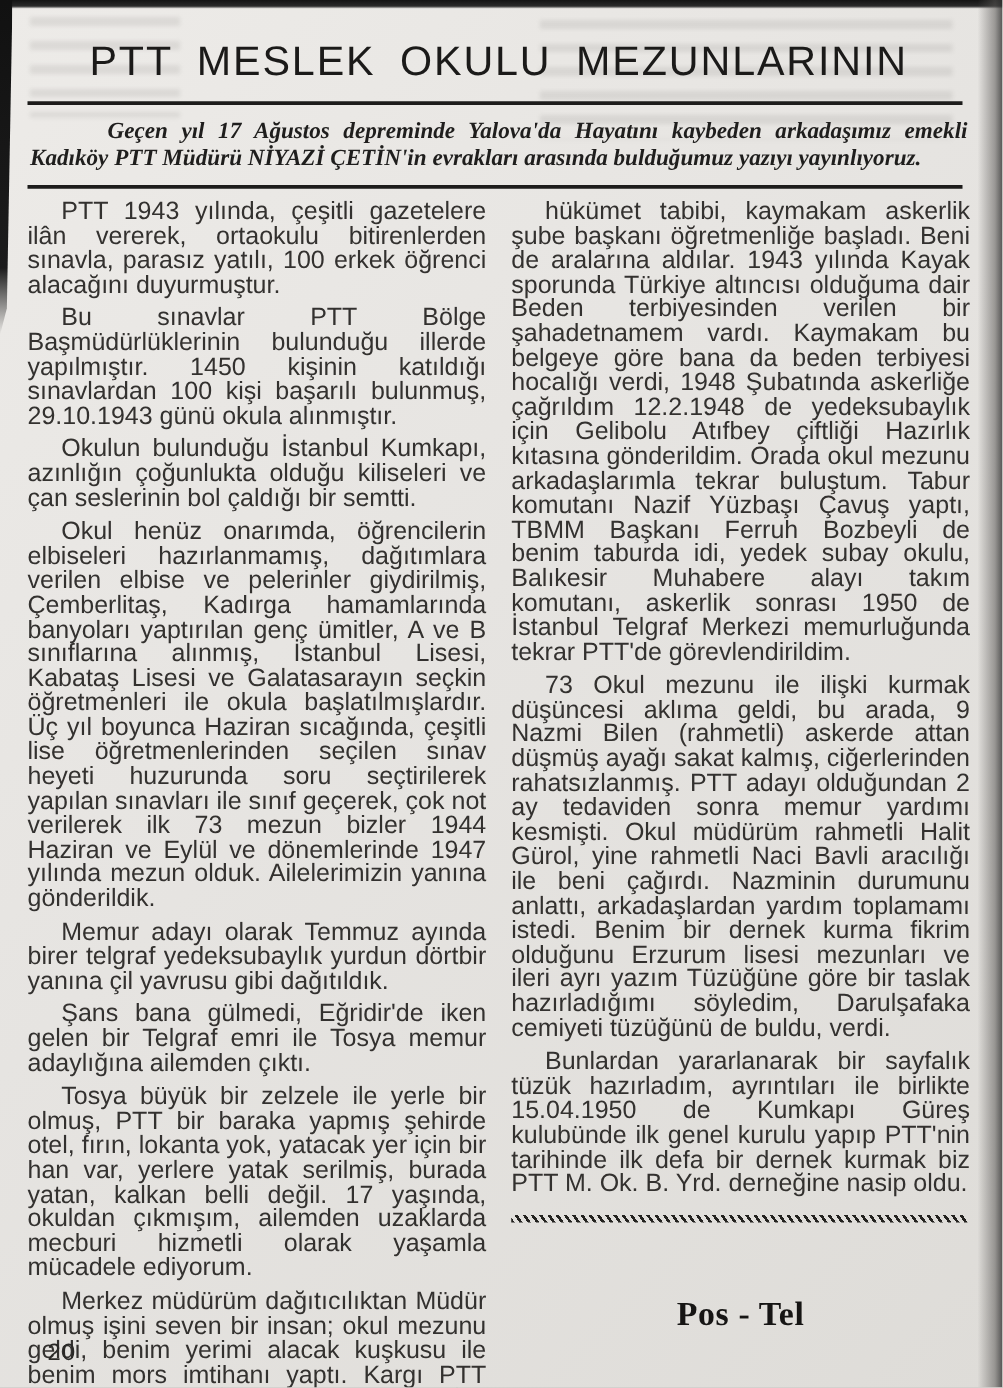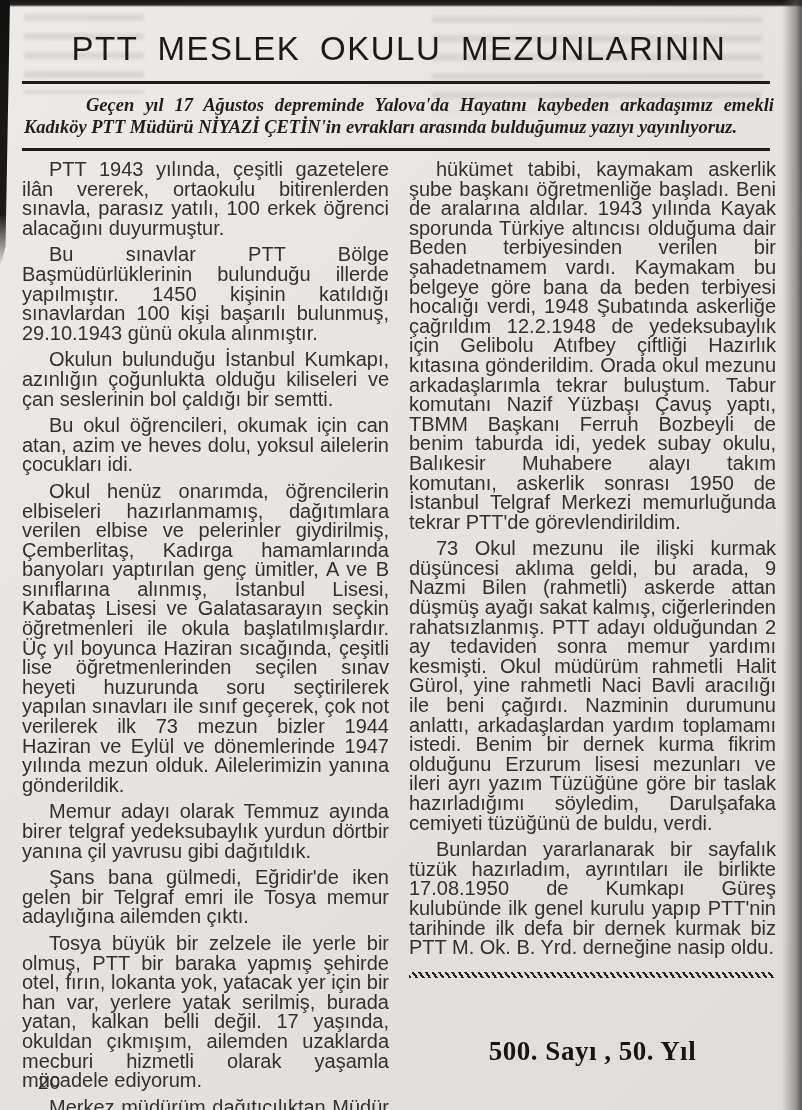--- a/index.html
+++ b/index.html
@@ -157,36 +157,36 @@
     <p class="intro">Geçen yıl 17 Ağustos depreminde Yalova'da Hayatını kaybeden arkadaşımız emekli Kadıköy PTT Müdürü NİYAZİ ÇETİN'in evrakları arasında bulduğumuz yazıyı  yayınlıyoruz.</p>
 
     <div class="rule"></div>
 
     <div class="columns">
 
       <div class="col">
         <p>PTT 1943 yılında, çeşitli gazetelere ilân vererek, ortaokulu bitirenlerden sınavla, parasız yatılı, 100 erkek öğrenci alacağını duyurmuştur.</p>
         <p>Bu sınavlar PTT Bölge Başmüdürlüklerinin bulunduğu illerde yapılmıştır. 1450 kişinin katıldığı sınavlardan 100 kişi başarılı bulunmuş, 29.10.1943 günü okula alınmıştır.</p>
         <p>Okulun bulunduğu İstanbul Kumkapı, azınlığın çoğunlukta olduğu kiliseleri ve çan seslerinin bol çaldığı bir semtti.</p>
-        <p>Bu okul öğrencileri, okumak için can atan, azim ve heves dolu, yoksul ailelerin çocukları idi.</p>
         <p>Okul henüz onarımda, öğrencilerin elbiseleri hazırlanmamış, dağıtımlara verilen elbise ve pelerinler giydirilmiş, Çemberlitaş, Kadırga hamamlarında banyoları yaptırılan genç ümitler, A ve B sınıflarına alınmış, İstanbul Lisesi, Kabataş Lisesi ve Galatasarayın seçkin öğretmenleri ile okula başlatılmışlardır. Üç yıl boyunca Haziran sıcağında, çeşitli lise öğretmenlerinden seçilen sınav heyeti huzurunda soru seçtirilerek yapılan sınavları ile sınıf geçerek, çok not verilerek ilk 73 mezun bizler 1944 Haziran ve Eylül ve dönemlerinde 1947 yılında mezun olduk. Ailelerimizin yanına gönderildik.</p>
         <p>Memur adayı olarak Temmuz ayında birer telgraf yedeksubaylık yurdun dörtbir yanına çil yavrusu gibi dağıtıldık.</p>
         <p>Şans bana gülmedi, Eğridir'de iken gelen bir Telgraf emri ile Tosya memur adaylığına ailemden çıktı.</p>
         <p>Tosya büyük bir zelzele ile yerle bir olmuş, PTT bir baraka yapmış şehirde otel, fırın, lokanta yok, yatacak yer için bir han var, yerlere yatak serilmiş, burada yatan, kalkan belli değil. 17 yaşında, okuldan çıkmışım, ailemden uzaklarda mecburi hizmetli olarak yaşamla mücadele ediyorum.</p>
         <p>Merkez müdürüm dağıtıcılıktan Müdür olmuş işini seven bir insan; okul mezunu geldi, benim yerimi alacak kuşkusu ile benim mors imtihanı yaptı. Kargı PTT merkezine 2 telgraf yazdırdı, 30 luk manuel telefon santralına oturttu, İstanbul konuşması sağlattı, gişelerde denedi, işine yaradığımı anladı, bana yardımcı oldu. O, yıl Tosya'da ilk ortaokul açıldı, savcı,</p>
       </div>
 
       <div class="col">
         <p>hükümet tabibi, kaymakam askerlik şube başkanı öğretmenliğe başladı. Beni de aralarına aldılar. 1943 yılında Kayak sporunda Türkiye altıncısı olduğuma dair Beden terbiyesinden verilen bir şahadetnamem vardı. Kaymakam bu belgeye göre bana da beden terbiyesi hocalığı verdi, 1948 Şubatında askerliğe çağrıldım 12.2.1948 de yedeksubaylık için Gelibolu Atıfbey çiftliği Hazırlık kıtasına gönderildim. Orada okul mezunu arkadaşlarımla tekrar buluştum. Tabur komutanı Nazif Yüzbaşı Çavuş yaptı, TBMM Başkanı Ferruh Bozbeyli de benim taburda idi, yedek subay okulu, Balıkesir Muhabere alayı takım komutanı, askerlik sonrası 1950 de İstanbul Telgraf Merkezi memurluğunda tekrar PTT'de görevlendirildim.</p>
         <p>73 Okul mezunu ile ilişki kurmak düşüncesi aklıma geldi, bu arada, 9 Nazmi Bilen (rahmetli) askerde attan düşmüş ayağı sakat kalmış, ciğerlerinden rahatsızlanmış. PTT adayı olduğundan 2 ay tedaviden sonra memur yardımı kesmişti. Okul müdürüm rahmetli Halit Gürol, yine rahmetli Naci Bavli aracılığı ile beni çağırdı. Nazminin durumunu anlattı, arkadaşlardan yardım toplamamı istedi. Benim bir dernek kurma fikrim olduğunu Erzurum lisesi mezunları ve ileri ayrı yazım Tüzüğüne göre bir taslak hazırladığımı söyledim, Darulşafaka cemiyeti tüzüğünü de buldu, verdi.</p>
-        <p>Bunlardan yararlanarak bir sayfalık tüzük hazırladım, ayrıntıları ile birlikte 17.08.1950 de Kumkapı Güreş kulubünde ilk genel kurulu yapıp PTT'nin tarihinde ilk defa bir dernek kurmak biz PTT M. Ok. B. Yrd. derneğine nasip oldu.</p>
+        <p>Bunlardan yararlanarak bir sayfalık tüzük hazırladım, ayrıntıları ile birlikte 15.04.1950 de Kumkapı Güreş kulubünde ilk genel kurulu yapıp PTT'nin tarihinde ilk defa bir dernek kurmak biz PTT M. Ok. B. Yrd. derneğine nasip oldu.</p>
 
         <div class="hatch-rule"></div>
 
         <div class="issue-box">
+          <div class="issue-line">Pos - Tel</div>
           <div class="issue-line">500. Sayı , 50. Yıl</div>
         </div>
       </div>
 
     </div>
 
     <div class="page-number">20</div>
 
   </div>
 </div>

